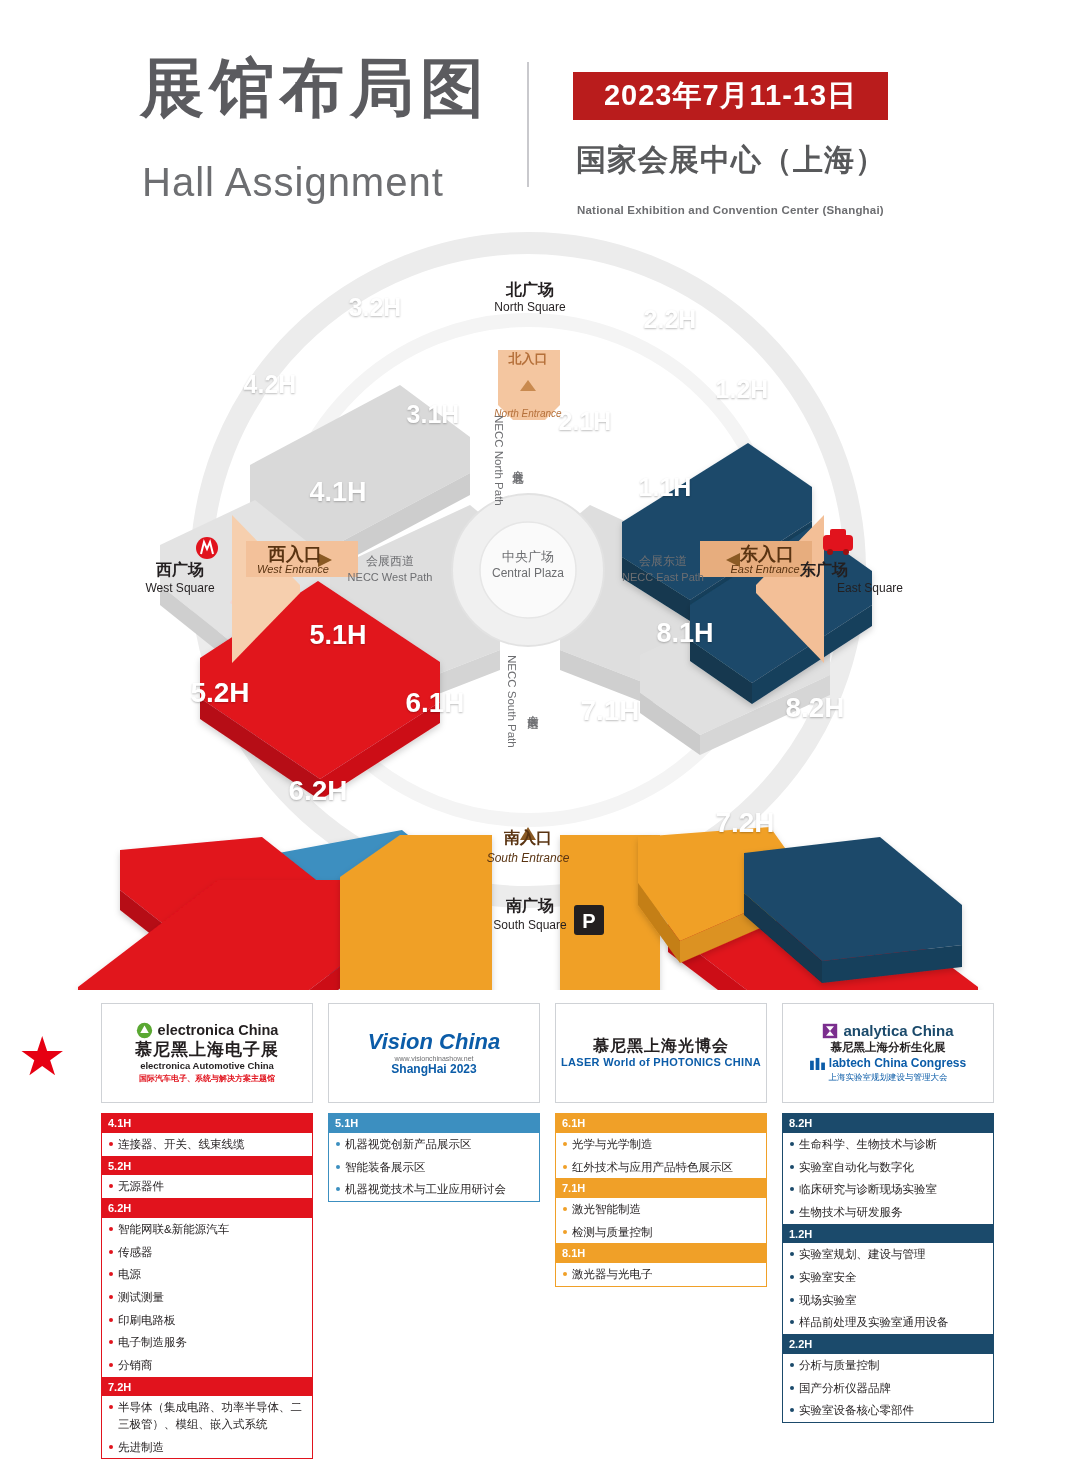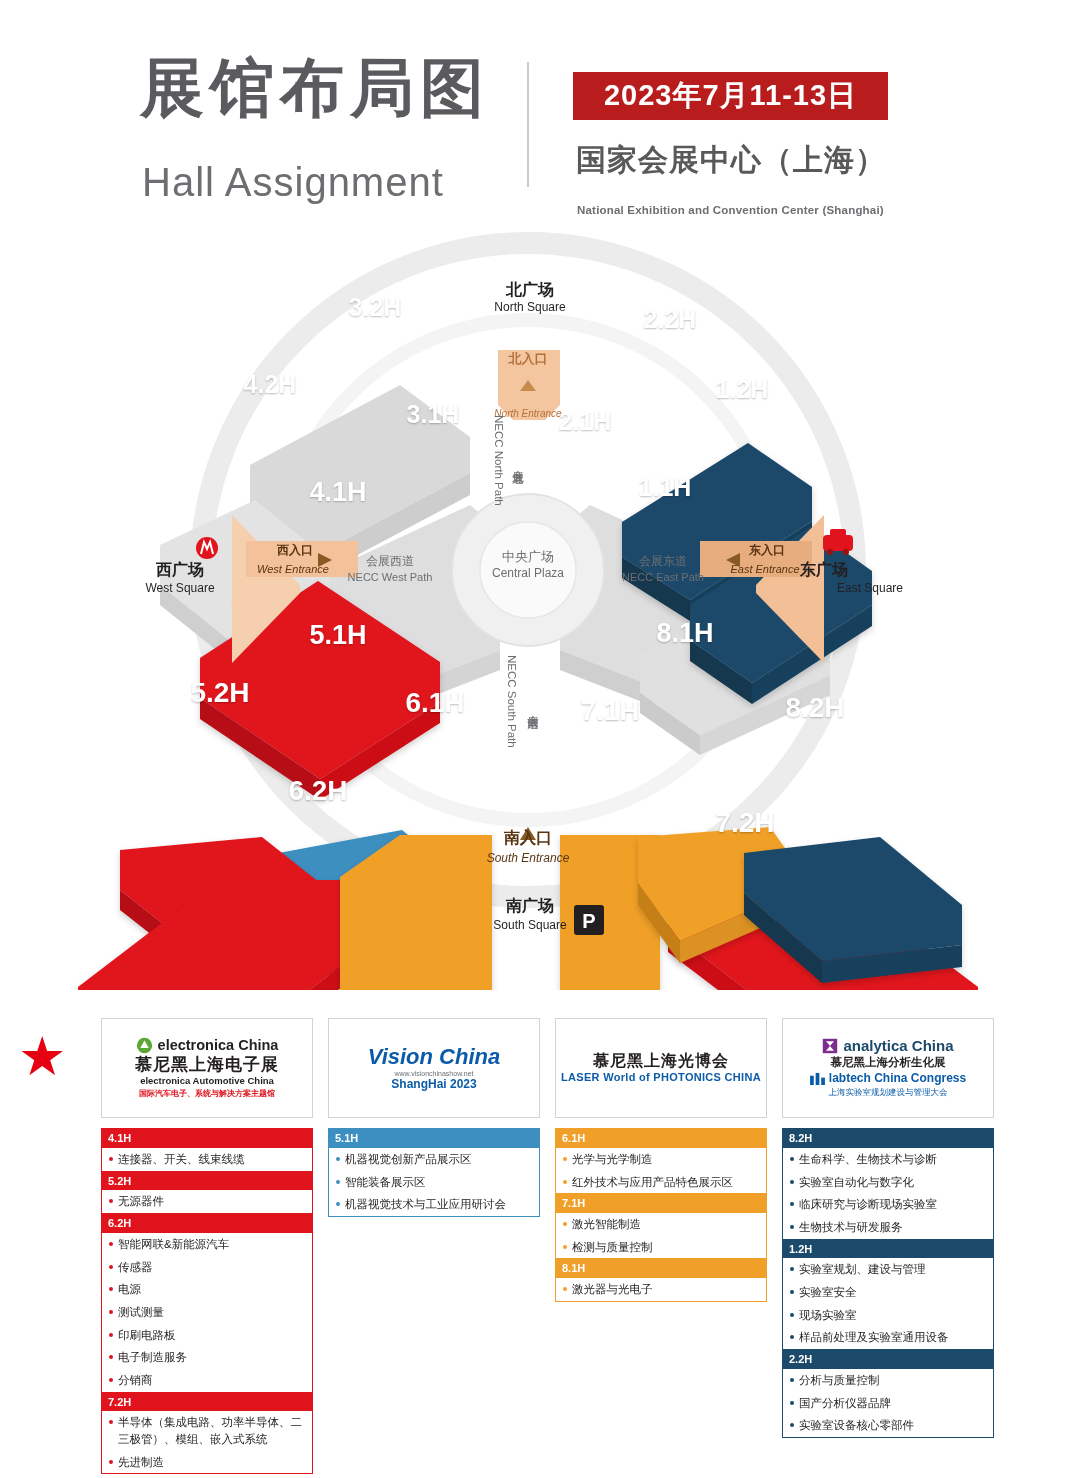--- a/index.html
+++ b/index.html
@@ -44,27 +44,27 @@
   
   .map{position:absolute;left:0;top:215px;width:1080px;height:775px;}
   .map svg{display:block;}
   .maplabel{position:absolute;text-align:center;pointer-events:none;}
   .hall-num{font-weight:bold;color:#ffffff;font-size:25px;text-shadow:0 1px 2px rgba(0,0,0,.25);}
   .hall-num.grey{color:#ffffff;}
   .sq-cn{font-size:16px;color:#231f20;font-weight:bold;}
   .sq-en{font-size:12px;color:#231f20;}
   .path-txt{font-size:11.5px;color:#6d6e71;}
   .path-txt.v{writing-mode:vertical-rl;text-orientation:upright;letter-spacing:1px;}
-  .ent-cn{font-size:12px;color:#231f20;font-weight:bold;}
+  .ent-cn{font-size:18px;color:#231f20;font-weight:bold;}
   .ent-en{font-size:11px;color:#231f20;font-style:italic;}
 
   
   .panels{position:absolute;left:0;top:1000px;width:1080px;height:478px;}
   .star{position:absolute;left:18px;top:29px;font-size:54px;color:#e60012;line-height:1;}
-  .panel{position:absolute;top:18px;padding-left:23px;}
+  .panel{position:absolute;top:3px;padding-left:23px;}
   .logo-box{
     border:1px solid #cfd2d6;background:#ffffff;
     box-sizing:border-box;position:relative;
     height:100px;
   }
   .logo-inner{position:absolute;inset:0;display:flex;flex-direction:column;align-items:center;justify-content:center;gap:1px;}
   .brandline{font-weight:bold;line-height:1.15;}
   .list-wrap{margin-top:10px;box-sizing:border-box;}
   .hall-head{
     font-size:11px;font-weight:bold;color:#ffffff;

